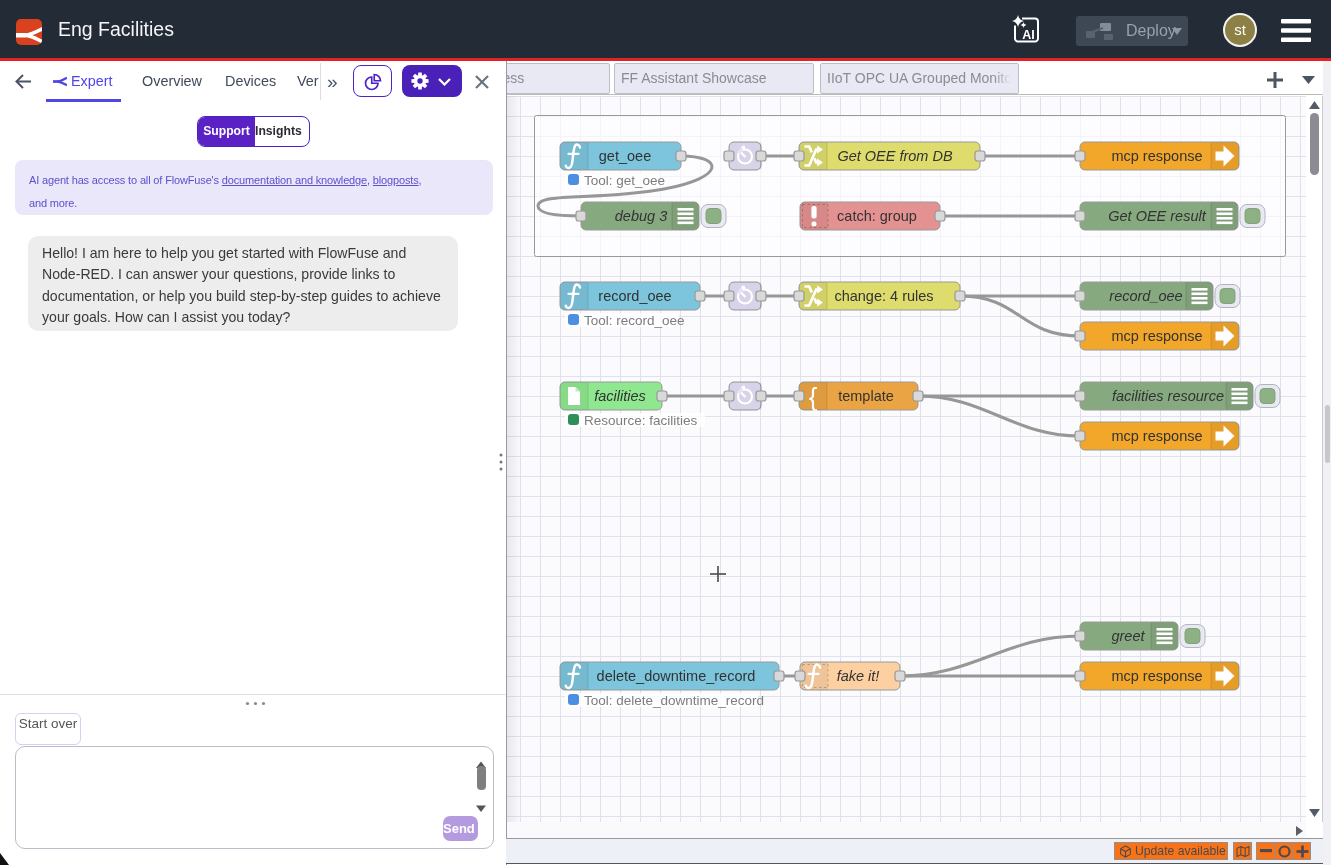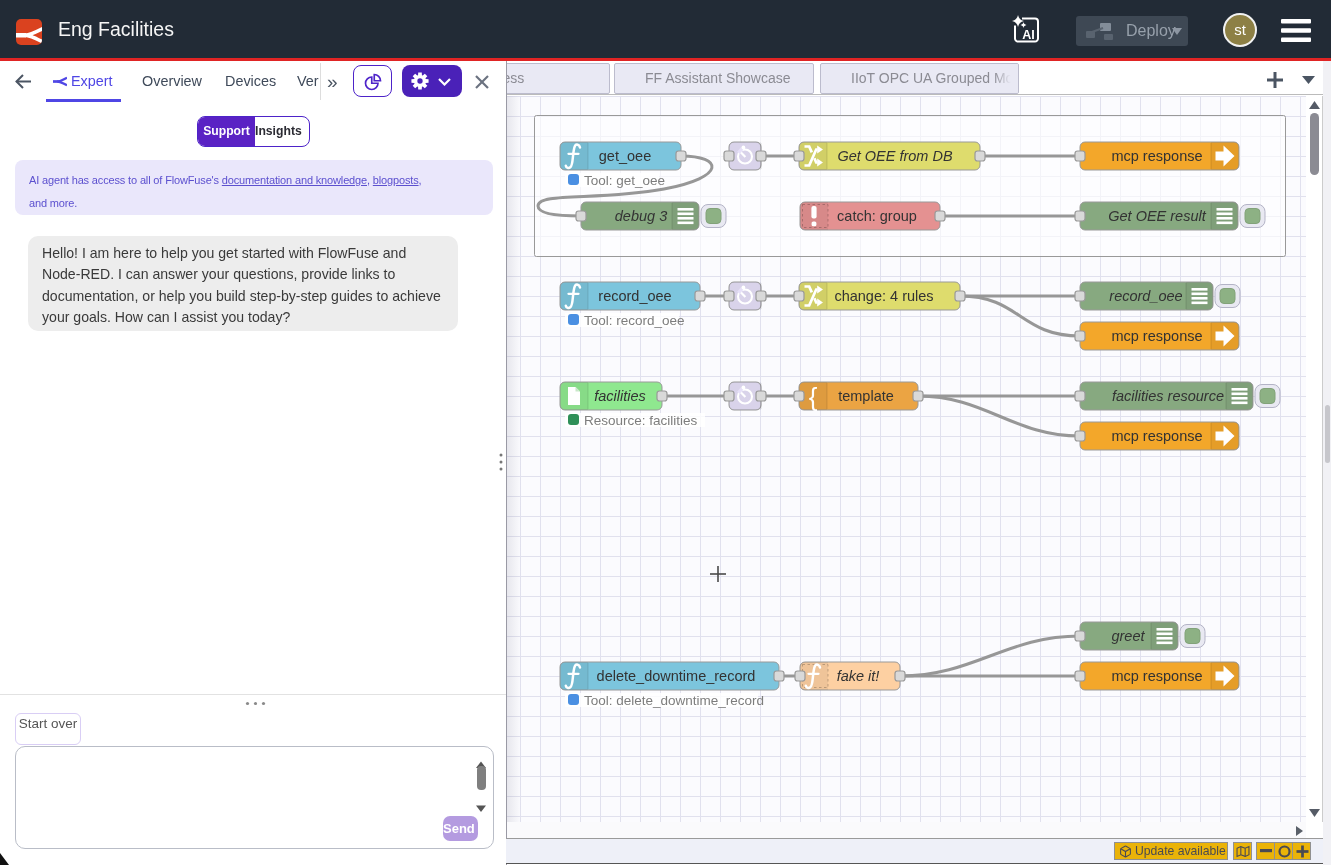--- a/index.html
+++ b/index.html
@@ -29,27 +29,27 @@
 #infobox a{color:#5c50cf;}
 #chatbox{left:28px;top:175px;width:430px;height:95px;background:#ededed;border-radius:10px;color:#3a3a3a;font-size:14.1px;line-height:21.3px;padding:7px 14px;}
 #botsep{left:0;top:633px;width:506px;height:1px;background:#e2e2e2;}
 
 #startover{left:15px;top:652px;width:66px;height:32px;border:1px solid #d9cef5;border-radius:6px;color:#555;font-size:13.5px;text-align:center;line-height:20px;}
 #textarea{left:15px;top:685px;width:479px;height:103px;background:#fff;border:1px solid #b9bdc7;border-radius:10px;}
 #send{position:absolute;right:15px;bottom:7px;width:35px;height:25px;background:#b49be0;border-radius:7px;color:#fff;font-size:13px;font-weight:600;text-align:left;line-height:25px;}
 .ta-scroll{position:absolute;right:6px;top:7px;width:12px;}
 
 #tabbar{left:507px;top:61px;width:824px;height:34px;background:#fff;border-bottom:1px solid #bbb;overflow:hidden;}
-.wtab{position:absolute;top:2px;height:31px;background:#e9e9f4;border:1px solid #bcbccd;border-radius:2px;color:#8b8b93;font-size:14px;line-height:29px;padding:0 30px;white-space:nowrap;overflow:hidden;}
+.wtab{position:absolute;top:2px;height:31px;background:#e9e9f4;border:1px solid #bcbccd;border-radius:2px;color:#8b8b93;font-size:14px;line-height:29px;padding:0 6px;white-space:nowrap;overflow:hidden;}
 #canvas{left:507px;top:96px;width:799px;height:726px;background:#fbfbfe;
  background-image:linear-gradient(to right,#e1e1ee 1px,transparent 1px),linear-gradient(to bottom,#e1e1ee 1px,transparent 1px);
  background-size:20px 20px;background-position:13px 0px;}
 #hstrip{left:507px;top:822px;width:799px;height:16px;background:#fafafc;}
 #footer{left:506px;top:838px;width:825px;height:26px;background:#eef0f8;border-top:1px solid #9a9a9a;border-bottom:1px solid #555;}
-.fbtn{position:absolute;top:3px;height:18px;border:1px solid #909090;background:#eab308;color:#4a4a52;font-size:14px;line-height:16px;}
+.fbtn{position:absolute;top:3px;height:18px;border:1px solid #909090;background:#f97316;color:#4a4a52;font-size:14px;line-height:16px;}
 #vscroll{left:1306px;top:96px;width:17px;height:726px;background:#fff;border-right:1px solid #ccc;}
 #vthumb{position:absolute;left:3.5px;top:17px;width:9px;height:62px;background:#8b8b93;border-radius:5px;}
 #gutter{left:1323px;top:61px;width:8px;height:804px;background:#f1f1f5;}
 #gthumb{position:absolute;left:1.5px;top:344px;width:5px;height:58px;background:#c7c7cc;border-radius:3px;}
 #corner-wedge{left:0;top:853px;width:0;height:0;border-left:9px solid #111;border-top:12px solid transparent;}
 </style></head>
 <body>
 <div id="page">
 
 <div class="abs" id="header"></div>

